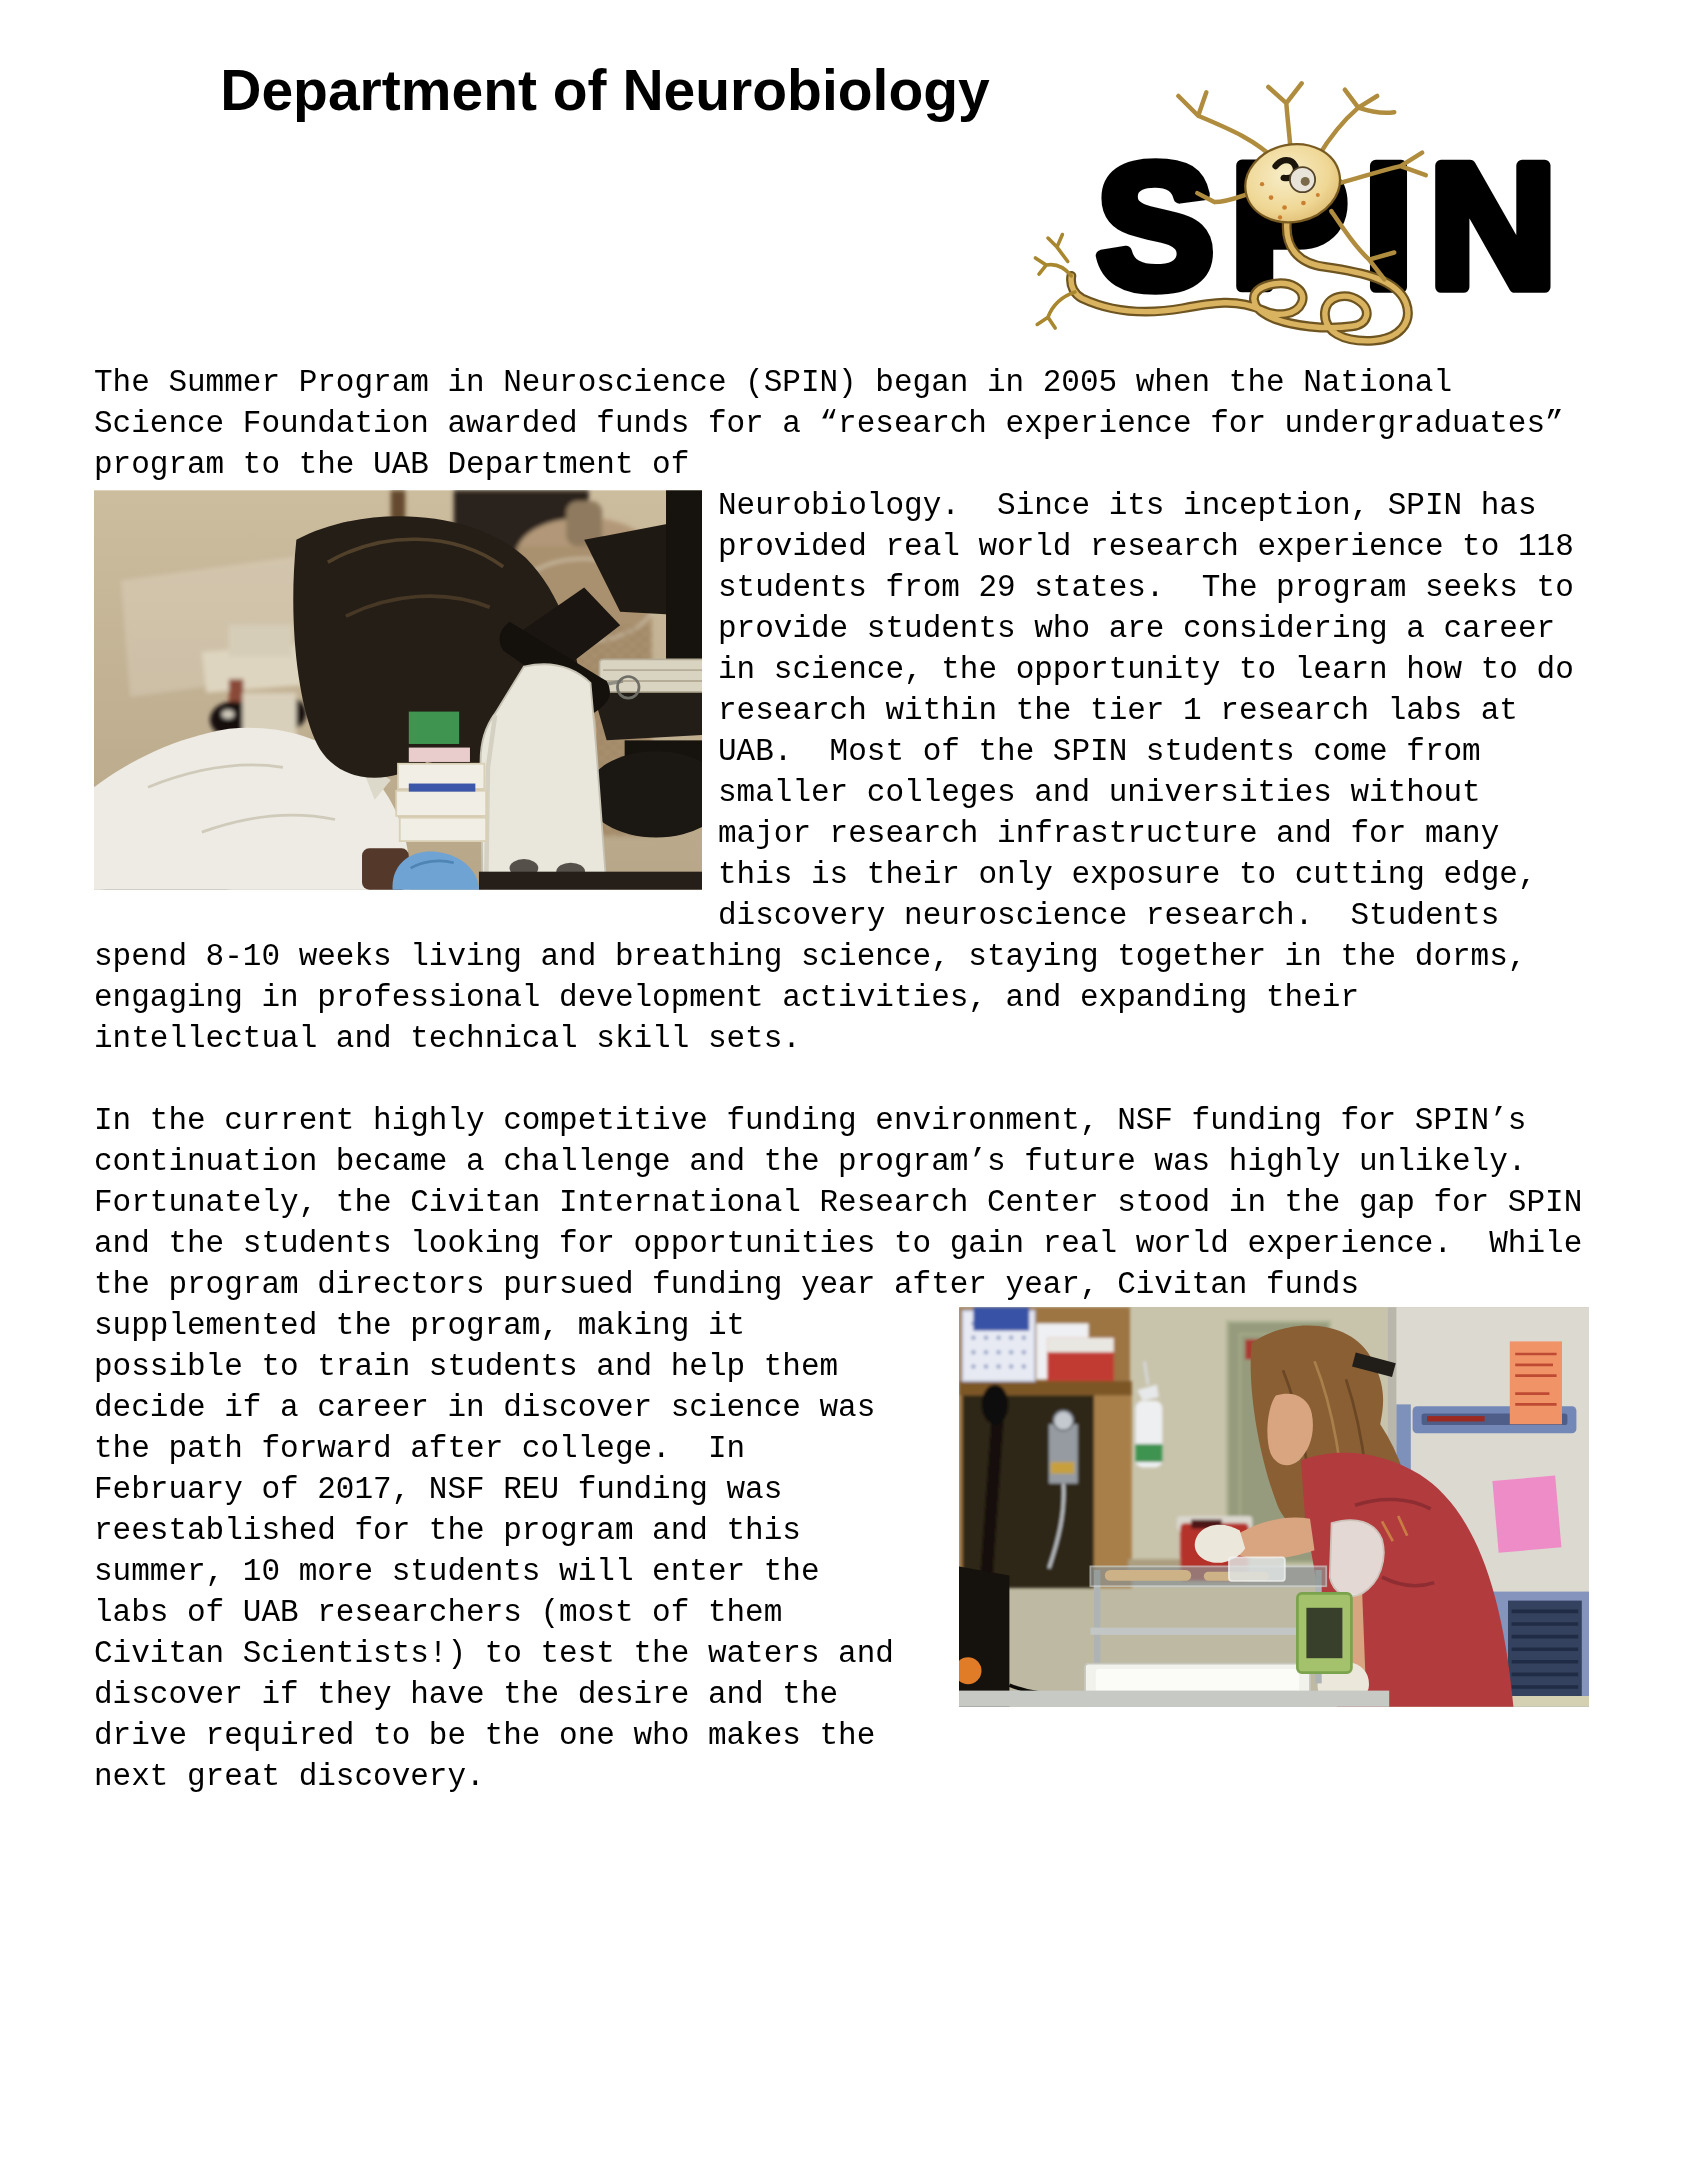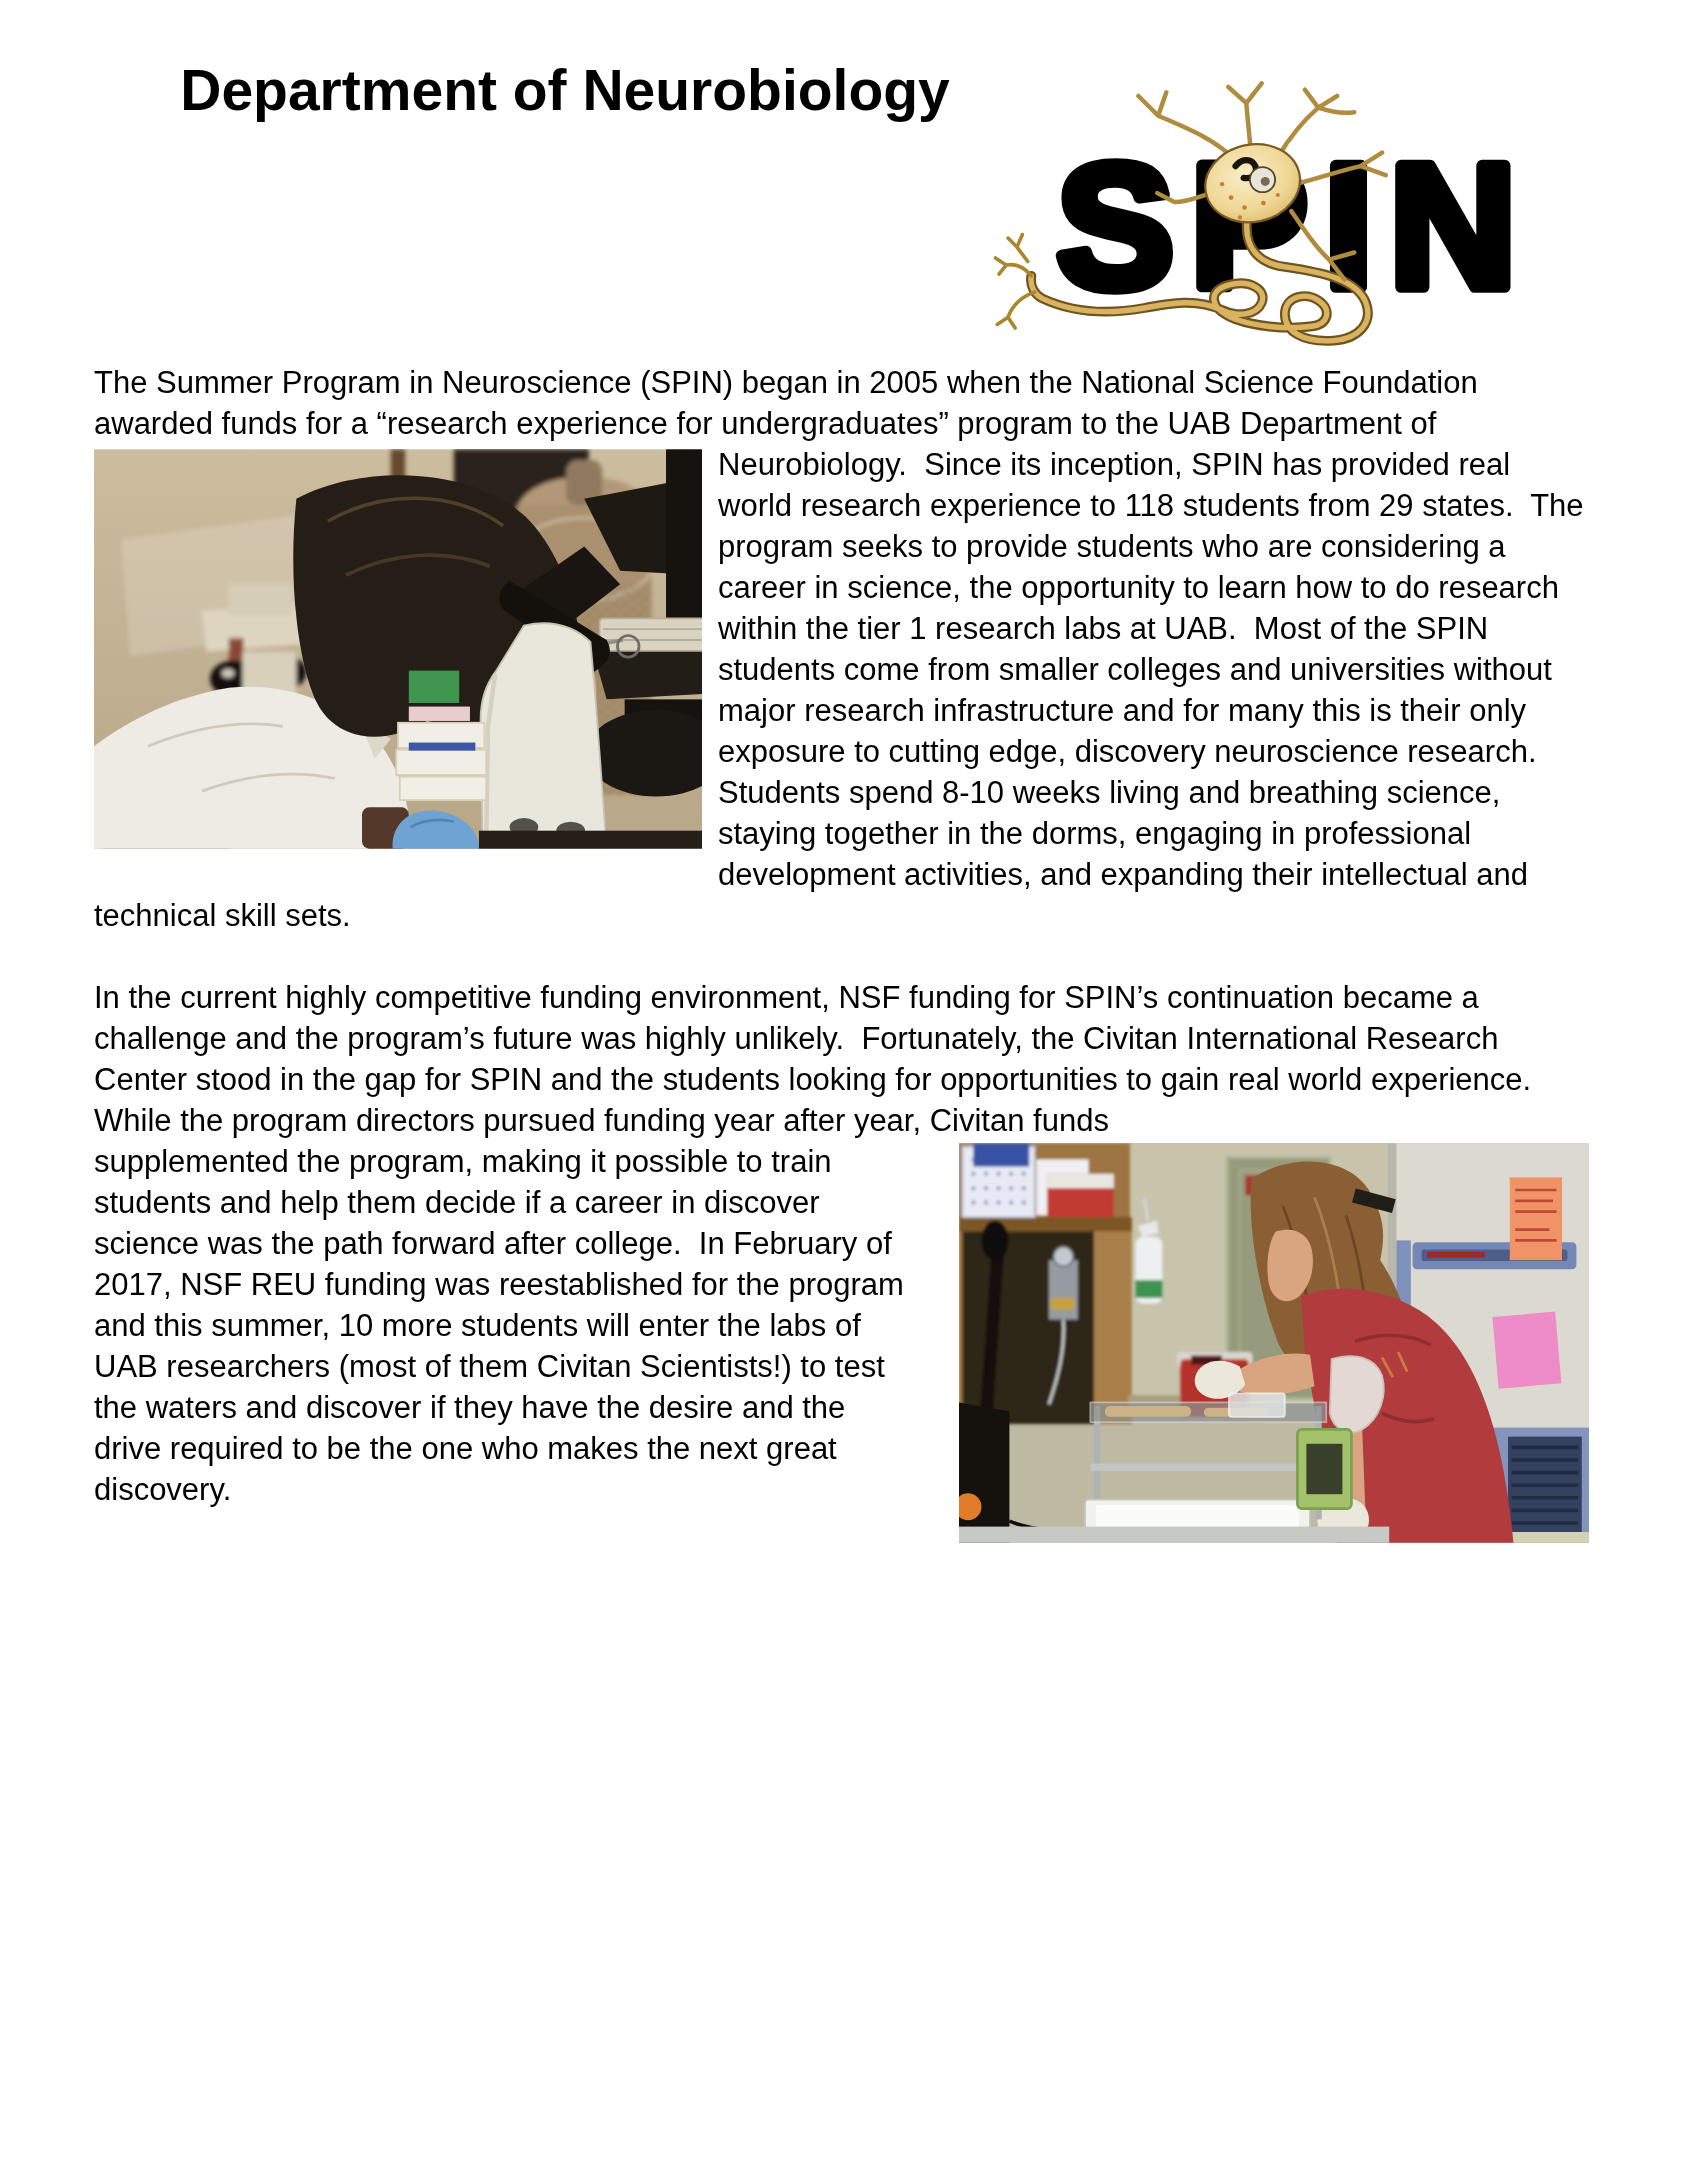--- a/index.html
+++ b/index.html
@@ -1,28 +1,28 @@
 <!DOCTYPE html>
 <html style="font-size:14.4px"><head>
 <meta charset="utf-8">
 <style>
   html,body{margin:0;padding:0;background:#ffffff;}
   .page{
     position:relative;width:1683px;height:2178px;background:#ffffff;
     font-family:"Liberation Sans","DejaVu Sans",sans-serif;color:#000;overflow:hidden;
   }
-  .header{position:relative;height:362px;}
+  .header{position:relative;height:362px;margin-left:40px;}
   .title-block{
     position:absolute;left:115px;top:54px;width:900px;text-align:center;
     font-weight:bold;font-size:57px;line-height:73px;color:#000;
   }
   .logo{position:absolute;left:981px;top:76px;width:644px;height:299px;}
   .logo svg{display:block;width:100%;height:100%;}
   .content{padding:0 94px;}
-  .para{font-size:31px;line-height:41px;margin:0 0 41px 0;text-align:left;}
+  .para{font-size:31px;line-height:41px;margin:0 0 41px 0;text-align:left;font-family:Liberation Mono, monospace;}
   .para .txt{white-space:pre-wrap;}
   .photo-left{float:left;display:block;width:608px;height:400px;margin:5.4px 16px 10.8px 0;}
   .photo-right{float:right;display:block;width:630px;height:400px;margin:1.8px 0 31px 54px;}
   .photo-left svg,.photo-right svg{display:block;width:100%;height:100%;}
 </style>
 </head>
 <body>
 
 <div class="page">
 

